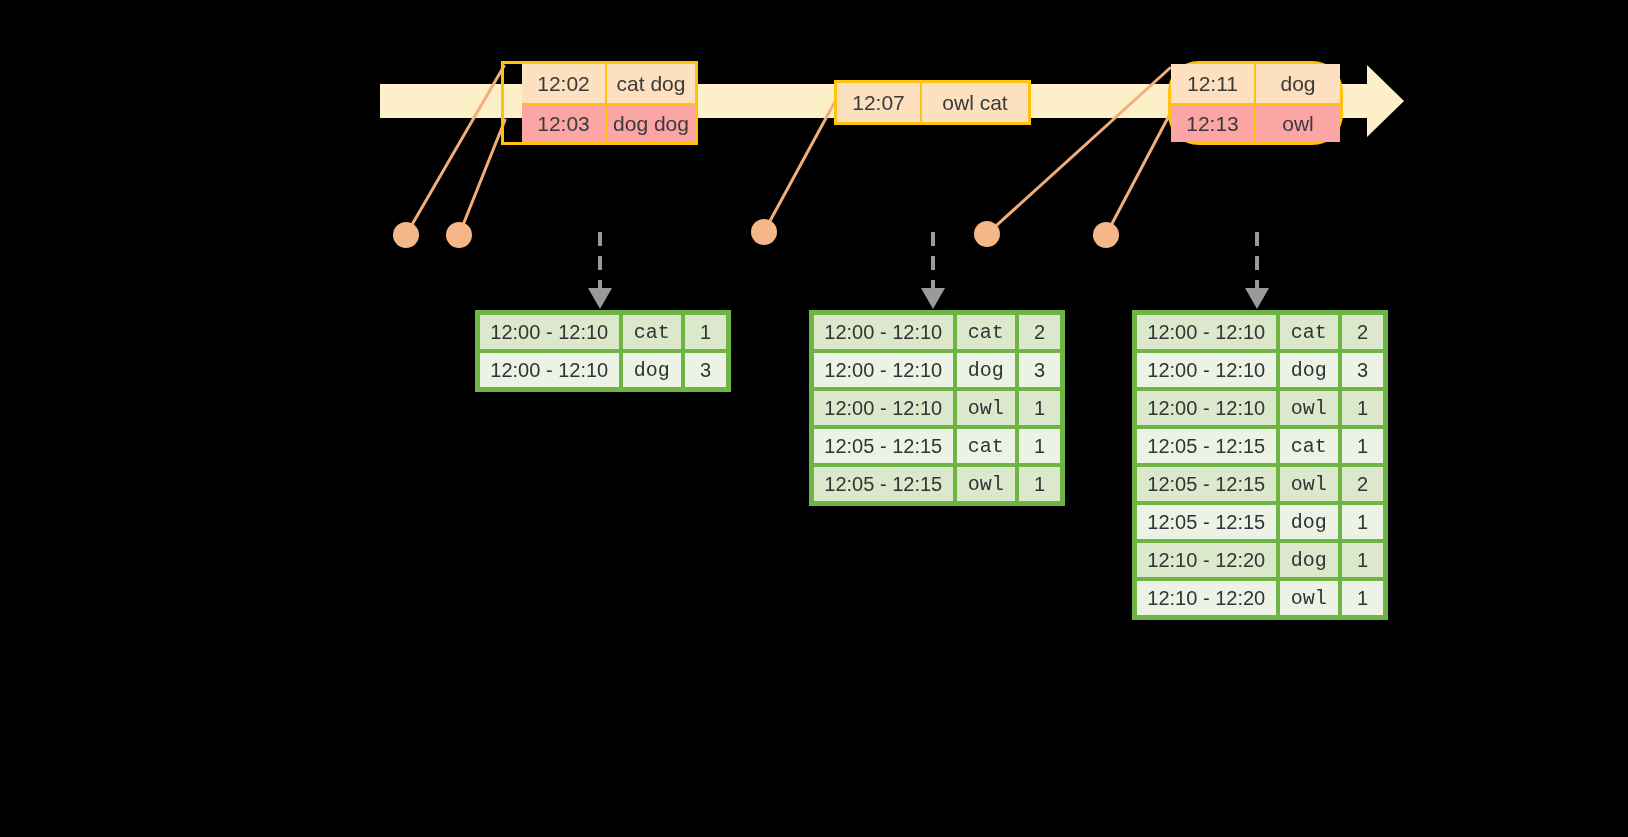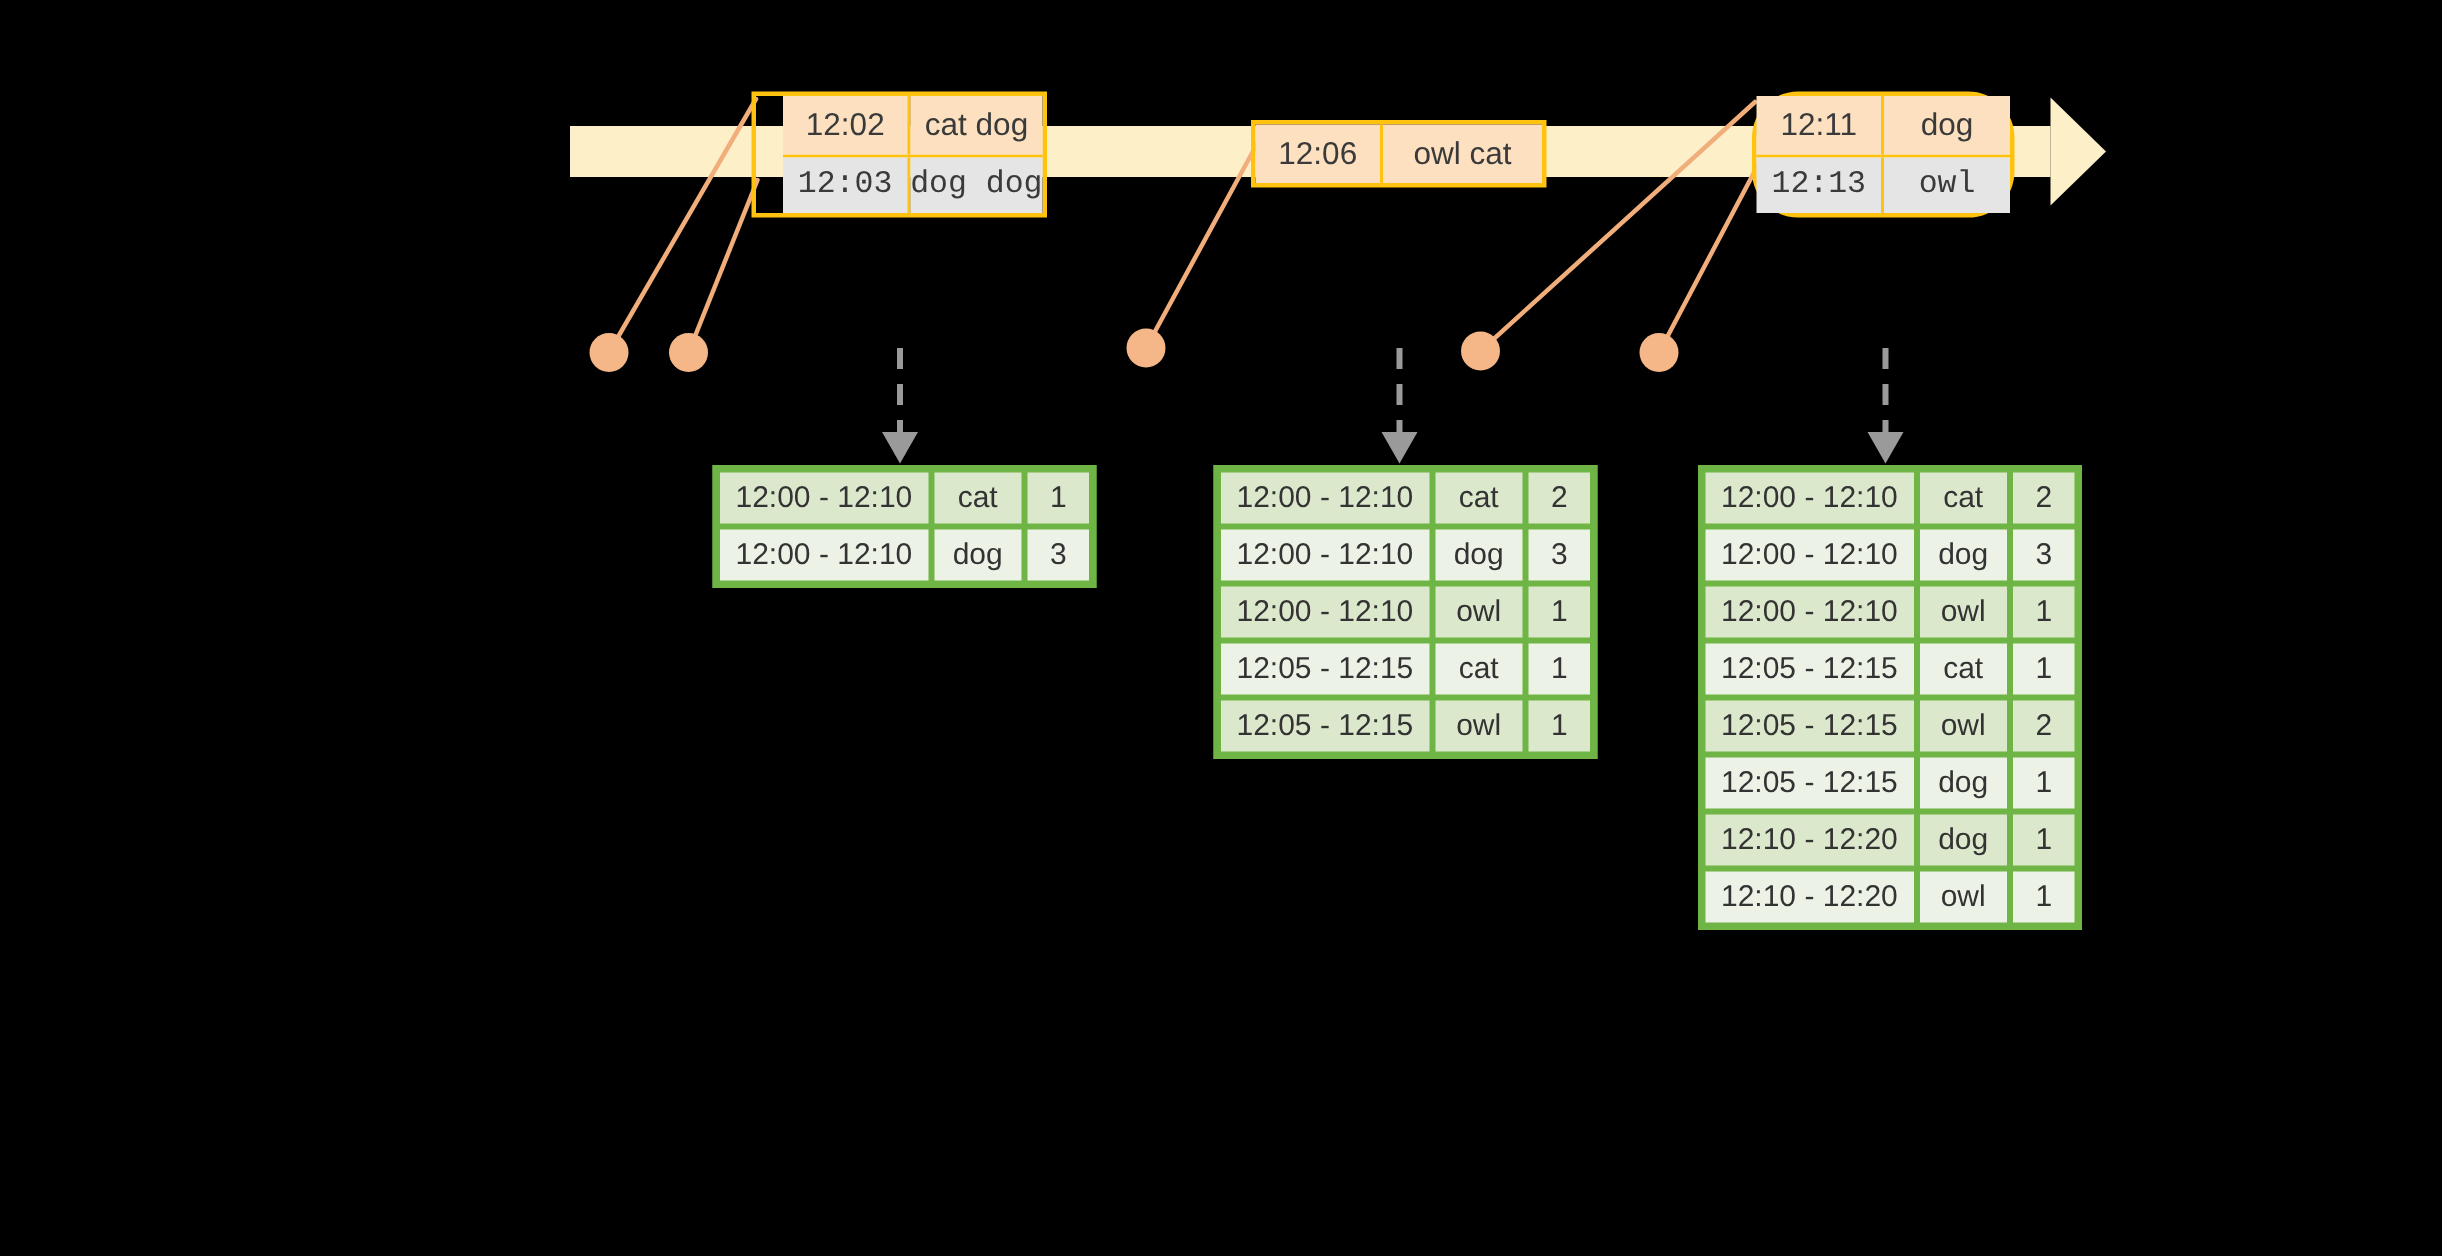--- a/index.html
+++ b/index.html
@@ -6,37 +6,37 @@
   body{width:1628px;height:837px;position:relative;overflow:hidden;
        font-family:"Liberation Sans", sans-serif;}
   .stage{position:absolute;left:0;top:0;width:1628px;height:837px;}
   svg.layer{position:absolute;left:0;top:0;width:1628px;height:837px;pointer-events:none;}
 
   
   .evt-group{position:absolute;border:3px solid #FFC20E;box-sizing:border-box;}
   .evt-row{display:flex;height:39px;box-sizing:border-box;}
   .evt-row + .evt-row{border-top:2px solid #FFC20E;}
   .evt-row.shade .cell{background:#FCE0C0;}
-  .evt-row.plain .cell{background:#e5e5e5;font-family:Liberation Mono, monospace;}
+  .evt-row.plain .cell{background:#fca5a5;}
   .evt-cell{display:flex;align-items:center;justify-content:center;
             font-size:21px;color:#3a3a3a;box-sizing:border-box;white-space:nowrap;}
   .evt-cell.time{width:85px;border-right:2px solid #FFC20E;}
   .evt-cell.val{flex:1;}
 
   
   .gtable{position:absolute;border:3px solid #6FB545;box-sizing:border-box;
           background:#6FB545;}
   .grow{display:flex;height:38px;box-sizing:border-box;}
   .gcell{display:flex;align-items:center;justify-content:center;
          font-size:20px;color:#333;box-sizing:border-box;white-space:nowrap;
          margin:2px;}
   .grow.shade .gcell{background:#DCE8CC;}
   .grow.plain .gcell{background:#EDF2E6;}
   .gcell.win{width:0;}
-  .gcell.key{width:0;}
+  .gcell.key{width:0;font-family:Liberation Mono, monospace;}
   .gcell.cnt{width:0;}
 </style>
 </head>
 <body>
 
 <div class="stage">
 
   <svg class="layer" viewBox="0 0 1628 837">
 
     <g>
@@ -82,21 +82,21 @@
           <div class="evt-cell cell time">12:02</div>
           <div class="evt-cell cell val">cat dog</div>
         </div>
         <div class="evt-row plain">
           <div class="evt-cell cell time">12:03</div>
           <div class="evt-cell cell val">dog dog</div>
         </div>
       </div>
       <div class="evt-group" style="left: 834px; top: 80px; width: 197px;">
         <div class="evt-row shade">
-          <div class="evt-cell cell time">12:06</div>
+          <div class="evt-cell cell time">12:07</div>
           <div class="evt-cell cell val">owl cat</div>
         </div>
       </div>
       <div class="evt-group" style="left: 1168px; top: 61px; width: 175px; border-radius: 31px;">
         <div class="evt-row shade">
           <div class="evt-cell cell time">12:11</div>
           <div class="evt-cell cell val">dog</div>
         </div>
         <div class="evt-row plain">
           <div class="evt-cell cell time">12:13</div>

